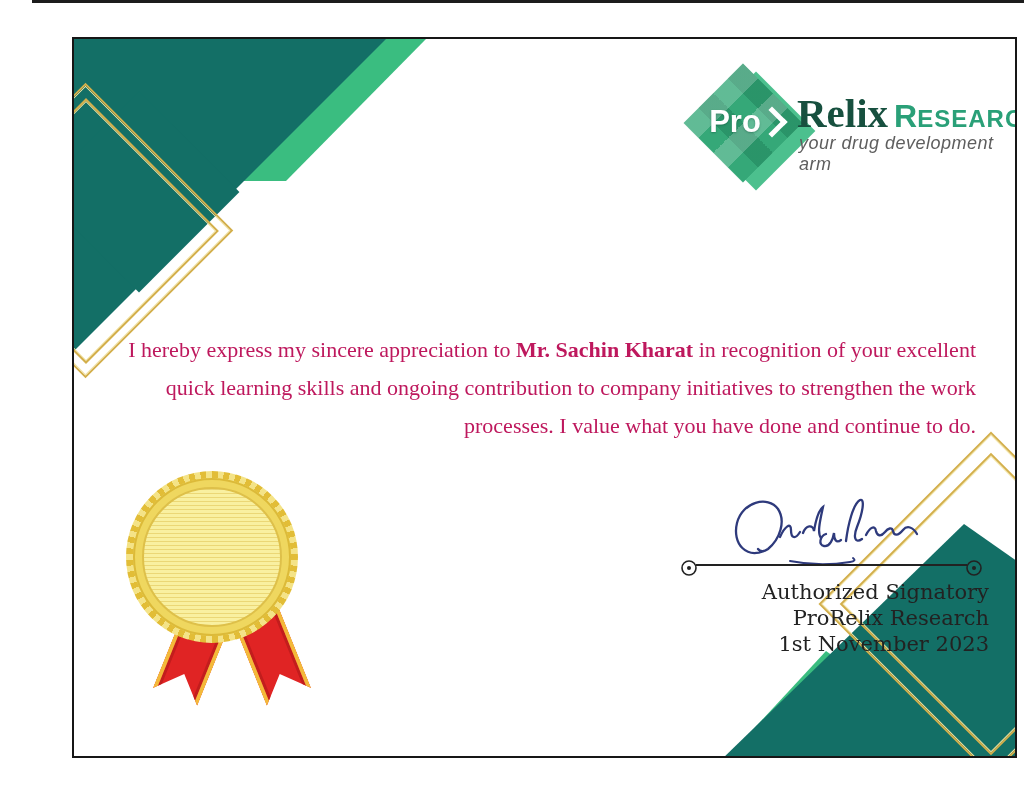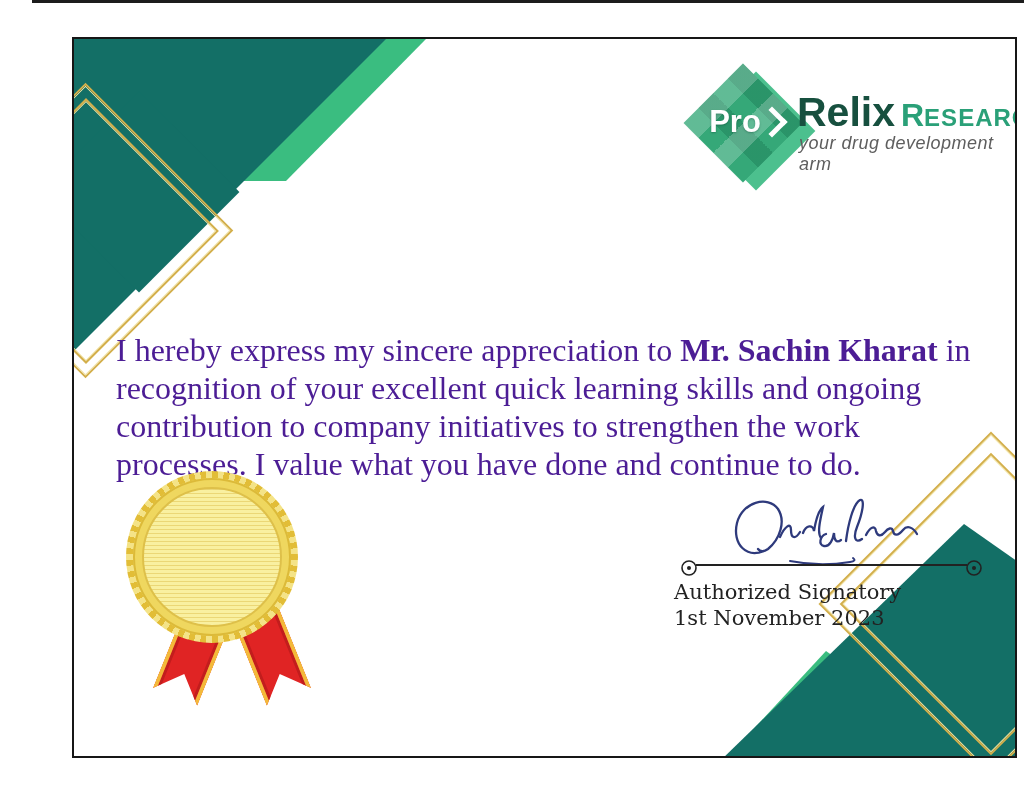--- a/index.html
+++ b/index.html
@@ -39,31 +39,31 @@
         background-image:
           repeating-linear-gradient(to right,rgba(255,255,255,.22) 0 21px,rgba(0,0,0,0) 21px 42px),
           repeating-linear-gradient(to bottom,rgba(10,90,60,.25) 0 21px,rgba(0,0,0,0) 21px 42px);}
   .logo-pro{position:absolute;left:54px;top:43px;width:84px;text-align:center;
         font-family:"Liberation Sans",sans-serif;font-weight:bold;font-size:31px;color:#ffffff;
         text-shadow:0 1px 2px rgba(0,60,40,.35);}
   .logo-chevron{position:absolute;left:122px;top:50px;width:17px;height:17px;
         border-top:5px solid #ffffff;border-right:5px solid #ffffff;transform:rotate(45deg);}
   .logo-text{position:absolute;left:158px;top:28px;white-space:nowrap;
         font-family:"Liberation Sans",sans-serif;}
-  .logo-relix{font-weight:bold;font-size:41px;color:#17503f;letter-spacing:0;}
+  .logo-relix{font-weight:bold;font-size:41px;color:#17503f;letter-spacing:0;font-family:Liberation Serif, serif;}
   .logo-research-initial{font-weight:bold;font-size:32px;color:#2aa078;margin-left:6px;}
   .logo-research-rest{font-weight:bold;font-size:24px;color:#2aa078;letter-spacing:1px;}
   .logo-tagline{position:absolute;left:160px;top:72px;font-style:italic;font-size:18px;
         color:#5e5e5e;font-family:"Liberation Sans",sans-serif;letter-spacing:.5px;}
 
   
   .title{position:absolute;left:0;top:198px;width:100%;text-align:center;
         font-weight:bold;font-size:35px;letter-spacing:.5px;color:#111;}
-  .body-text{position:absolute;left:42px;top:292px;width:860px;text-align:left;
-        font-size:32px;line-height:38px;color:#4c1d95;}
+  .body-text{position:absolute;left:42px;top:292px;width:860px;text-align:right;
+        font-size:22px;line-height:38px;color:#be185d;}
   .body-text b{font-weight:bold;}
 
   
   .medal{position:absolute;left:52px;top:432px;width:250px;height:260px;}
   .ribbon{position:absolute;width:48px;height:112px;
         background:#e02424;
         border-left:4px solid #f3b93a;border-right:4px solid #f3b93a;
         box-shadow:inset 3px 0 0 #c21d1d,inset -3px 0 0 #c21d1d;
         clip-path:polygon(0 0,100% 0,100% 100%,50% 78%,0 100%);box-sizing:border-box;}
   .ribbon-left{left:46px;top:118px;transform:rotate(22deg);}
@@ -73,21 +73,21 @@
   .medal-rim{position:absolute;left:7px;top:7px;width:158px;height:158px;border-radius:50%;
         background:#efd75f;box-shadow:inset 0 0 0 2px #dcba39;}
   .medal-face{position:absolute;left:16px;top:16px;width:140px;height:140px;border-radius:50%;
         background-color:#f9f0a0;
         background-image:repeating-linear-gradient(to bottom,rgba(208,168,40,.35) 0 1px,rgba(0,0,0,0) 1px 4px);
         border:2px solid #dec04a;box-sizing:border-box;}
 
   
   .sig-svg{position:absolute;left:650px;top:450px;width:230px;height:90px;}
   .sig-line-svg{position:absolute;left:605px;top:516px;width:305px;height:26px;}
-  .sig-text{position:absolute;left:600px;top:540px;width:315px;text-align:left;
+  .sig-text{position:absolute;left:600px;top:540px;width:315px;text-align:right;
         font-family:"DejaVu Serif",serif;font-size:21px;line-height:26px;color:#222;}
 </style>
 </head>
 <body>
 
 <div class="page">
   <div class="scan-edge-top"></div>
   <div class="scan-edge-right"></div>
 
   <div class="cert">
@@ -138,17 +138,18 @@
     <svg class="sig-line-svg" viewBox="0 0 305 26">
       <circle cx="10" cy="13" r="7" fill="none" stroke="#222" stroke-width="1.6"></circle>
       <circle cx="10" cy="13" r="2" fill="#222"></circle>
       <line x1="17" y1="10" x2="288" y2="10" stroke="#222" stroke-width="2"></line>
       <circle cx="295" cy="13" r="7" fill="none" stroke="#222" stroke-width="1.6"></circle>
       <circle cx="295" cy="13" r="2" fill="#222"></circle>
     </svg>
 
     <div class="sig-text">
       <div>Authorized Signatory</div>
+      <div>ProRelix Research</div>
       <div>1st November 2023</div>
     </div>
 
   </div>
 </div>
 
 </body></html>

